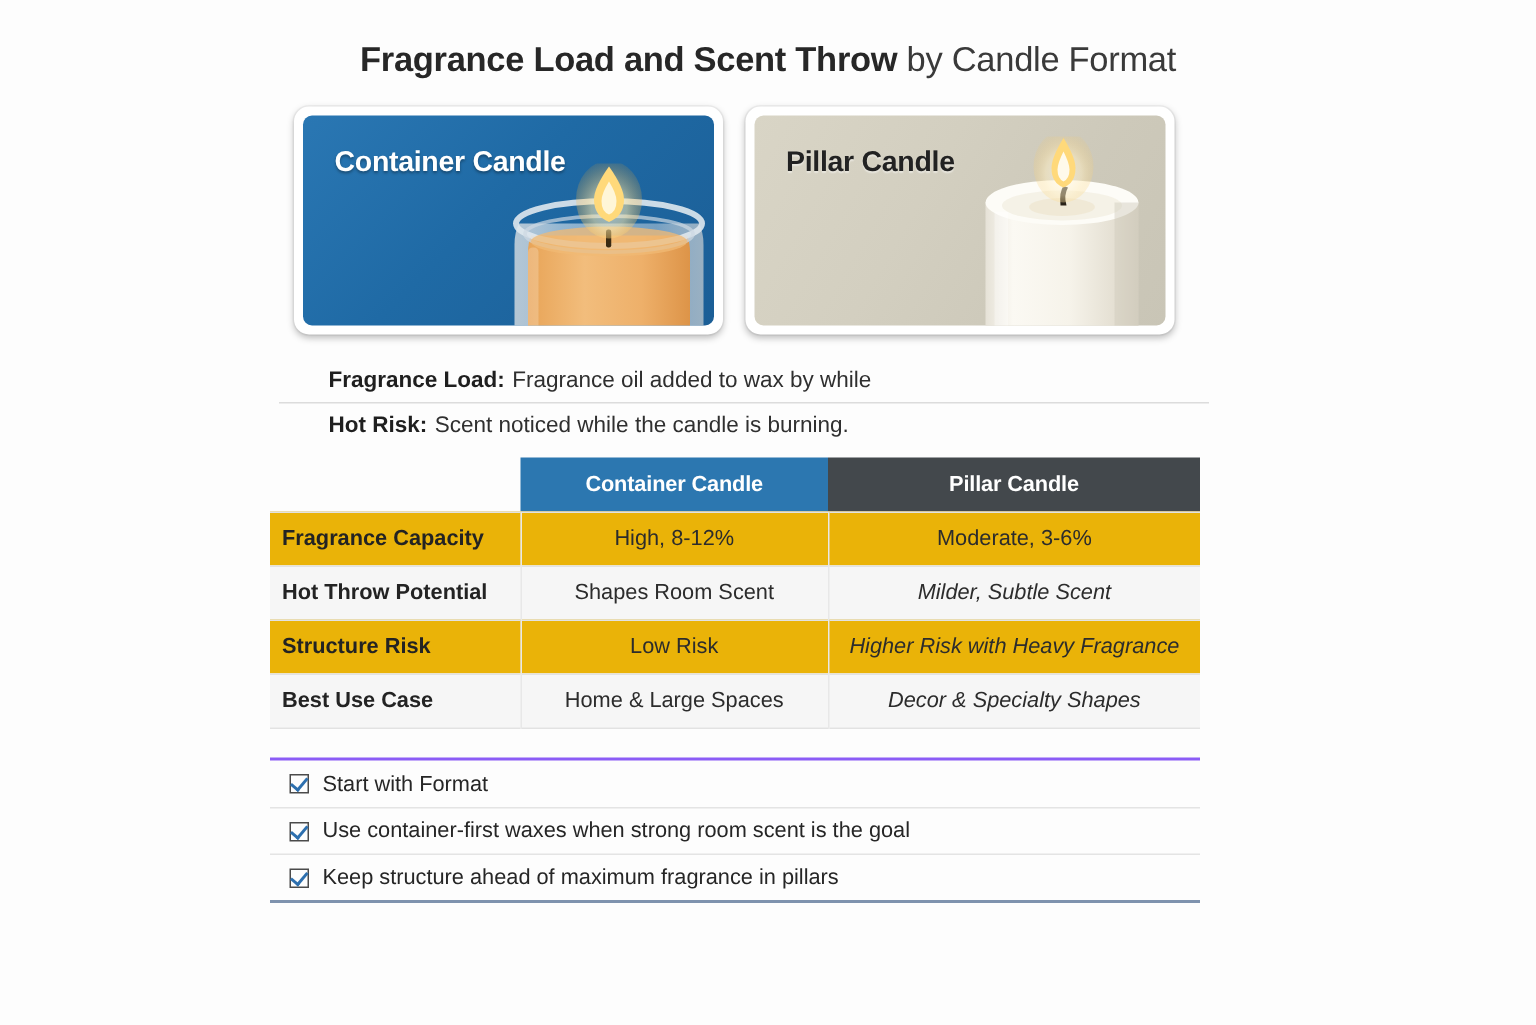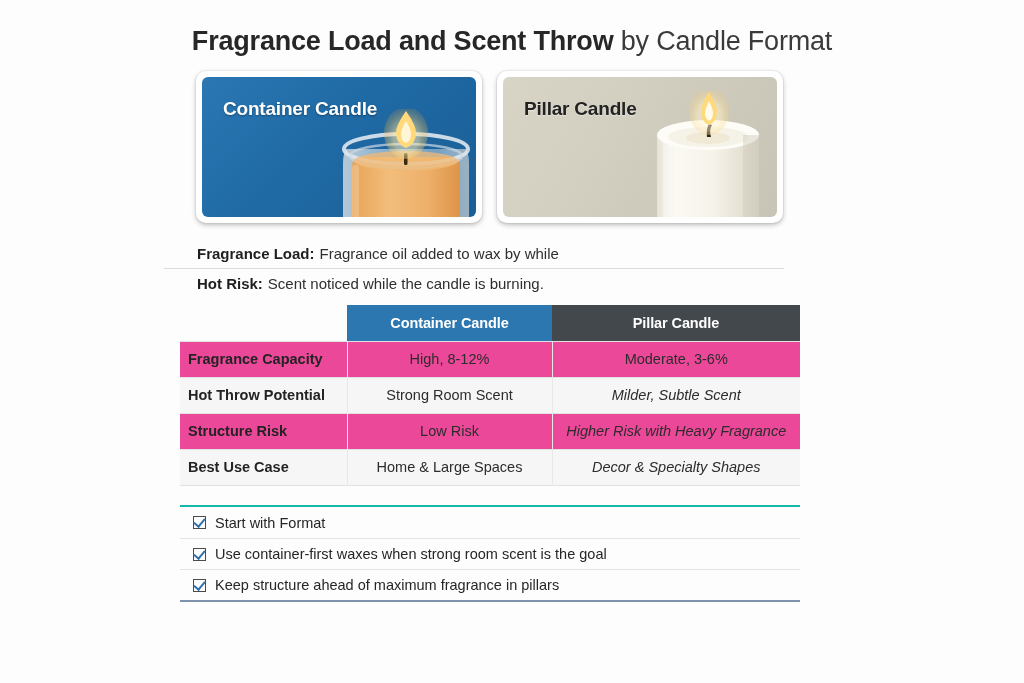--- a/index.html
+++ b/index.html
@@ -21,21 +21,21 @@
     background: #fdfdfd;
   }
 
   
   .title {
     position: absolute;
     left: 0;
     top: 26px;
     width: 1024px;
     text-align: center;
-    font-size: 27px;
+    font-size: 23px;
     letter-spacing: -0.2px;
     color: #272727;
     white-space: nowrap;
   }
   .title .strong {
     font-weight: bold;
   }
   .title .light {
     font-weight: normal;
     color: #3a3a3a;
@@ -108,21 +108,21 @@
     right: 4px;
     bottom: -6px;
     width: 130px;
     height: 132px;
     z-index: 2;
   }
 
   
   .defs {
     position: absolute;
-    left: 164px;
+    left: 186px;
     top: 238px;
     width: 620px;
   }
   .def-row {
     height: 30px;
     display: flex;
     align-items: center;
     font-size: 15px;
     color: #2f2f2f;
     padding-left: 33px;
@@ -198,30 +198,30 @@
     border-right: 1px solid #e8e8e8;
   }
   .cell-italic {
     font-style: italic;
   }
   .row-shade td {
     background: #f6f6f6;
     margin-left: 24px;
   }
   .row-plain td {
-    background: #ec4899;
+    background: #eab308;
   }
 
   
   .checklist {
     position: absolute;
     left: 180px;
     top: 505px;
     width: 620px;
-    border-top: 2px solid #14b8a6;
+    border-top: 2px solid #8b5cf6;
     border-bottom: 2px solid #7f93ae;
   }
   .check-row {
     height: 31px;
     display: flex;
     align-items: center;
     font-size: 14.5px;
     color: #262626;
     padding-left: 13px;
     box-sizing: border-box;
@@ -375,21 +375,21 @@
       </tr>
     </thead>
     <tbody>
       <tr class="row-plain">
         <td class="cell-label">Fragrance Capacity</td>
         <td class="cell-val cell-container">High, 8-12%</td>
         <td class="cell-val">Moderate, 3-6%</td>
       </tr>
       <tr class="row-shade">
         <td class="cell-label">Hot Throw Potential</td>
-        <td class="cell-val cell-container">Strong Room Scent</td>
+        <td class="cell-val cell-container">Shapes Room Scent</td>
         <td class="cell-val cell-italic">Milder, Subtle Scent</td>
       </tr>
       <tr class="row-plain">
         <td class="cell-label">Structure Risk</td>
         <td class="cell-val cell-container">Low Risk</td>
         <td class="cell-val cell-italic">Higher Risk with Heavy Fragrance</td>
       </tr>
       <tr class="row-shade">
         <td class="cell-label">Best Use Case</td>
         <td class="cell-val cell-container">Home &amp; Large Spaces</td>

